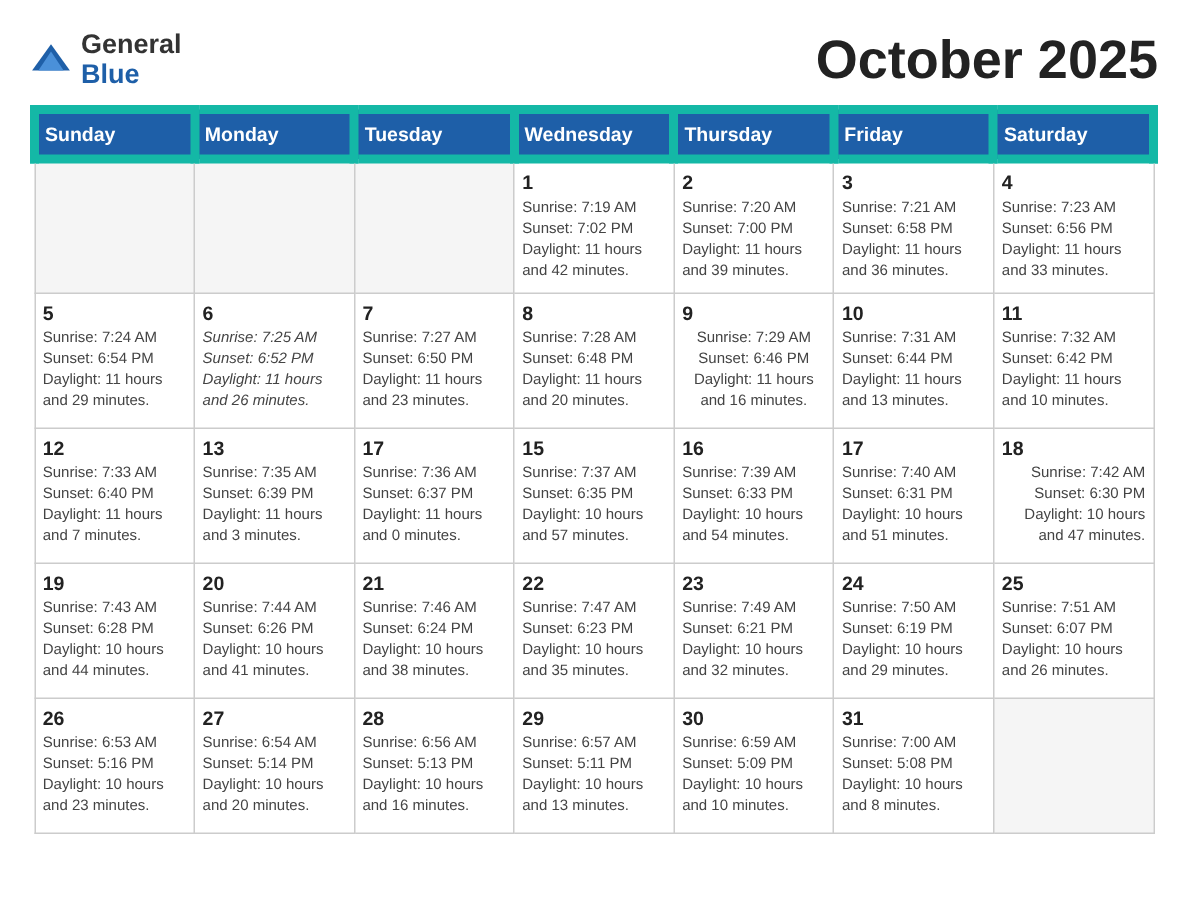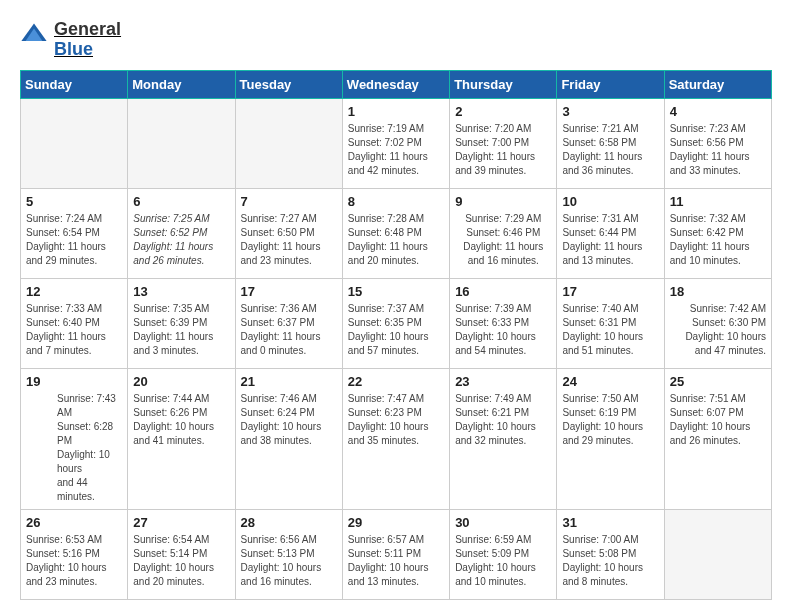--- a/index.html
+++ b/index.html
@@ -11,23 +11,22 @@
       padding: 20px;
     }
     .header {
       display: flex;
       justify-content: space-between;
       align-items: flex-start;
       margin-bottom: 10px;
     }
     .logo {
       display: flex;
-      align-items: flex-start;
+      align-items: center;
       gap: 6px;
-      text-decoration: underline;
     }
     .logo-text {
       display: flex;
       flex-direction: column;
       line-height: 1.1;
     }
     .logo-general {
       font-size: 18px;
       font-weight: bold;
       color: #333;
@@ -59,21 +58,21 @@
       border-collapse: collapse;
       border: 1px solid #ccc;
     }
     .calendar th {
       background: #1e5fa8;
       color: #fff;
       font-size: 13px;
       font-weight: bold;
       padding: 6px 4px;
       text-align: left;
-      border: 1px solid #14b8a6;
+      border: 6px solid #14b8a6;
     }
     .calendar td {
       vertical-align: top;
       width: calc(100% / 7);
       padding: 5px 5px;
       border: 1px solid #ccc;
       font-size: 10.5px;
       color: #333;
       height: 90px;
       background: #fff;
@@ -101,20 +100,21 @@
     <svg class="logo-icon" viewBox="0 0 40 40" xmlns="http://www.w3.org/2000/svg">
       <polygon points="20,5 38,30 2,30" fill="#1e5fa8"></polygon>
       <polygon points="20,12 32,30 8,30" fill="#4a90d9"></polygon>
     </svg>
     <div class="logo-text">
       <span class="logo-general">General</span>
       <span class="logo-blue">Blue</span>
     </div>
   </div>
   <div class="title-area">
+    <div class="month-title">October 2025</div>
   </div>
 </div>
 
 <table class="calendar">
   <thead>
     <tr>
     <th>Sunday</th>
         <th>Monday</th>
         <th>Tuesday</th>
         <th>Wednesday</th>
@@ -255,21 +255,21 @@
           <div class="day-number">18</div>
           <div class="day-info" style="white-space: pre-line; text-align: right;">Sunrise: 7:42 AM
 Sunset: 6:30 PM
 Daylight: 10 hours
 and 47 minutes.</div>
         </td>
       </tr>
       <tr>
         <td>
           <div class="day-number">19</div>
-          <div class="day-info" style="white-space: pre-line; margin-left: 31px;">Sunrise: 7:43 AM
+          <div class="day-info" style="white-space: pre-line;">Sunrise: 7:43 AM
 Sunset: 6:28 PM
 Daylight: 10 hours
 and 44 minutes.</div>
         </td>
         <td>
           <div class="day-number">20</div>
           <div class="day-info" style="white-space: pre-line;">Sunrise: 7:44 AM
 Sunset: 6:26 PM
 Daylight: 10 hours
 and 41 minutes.</div>

